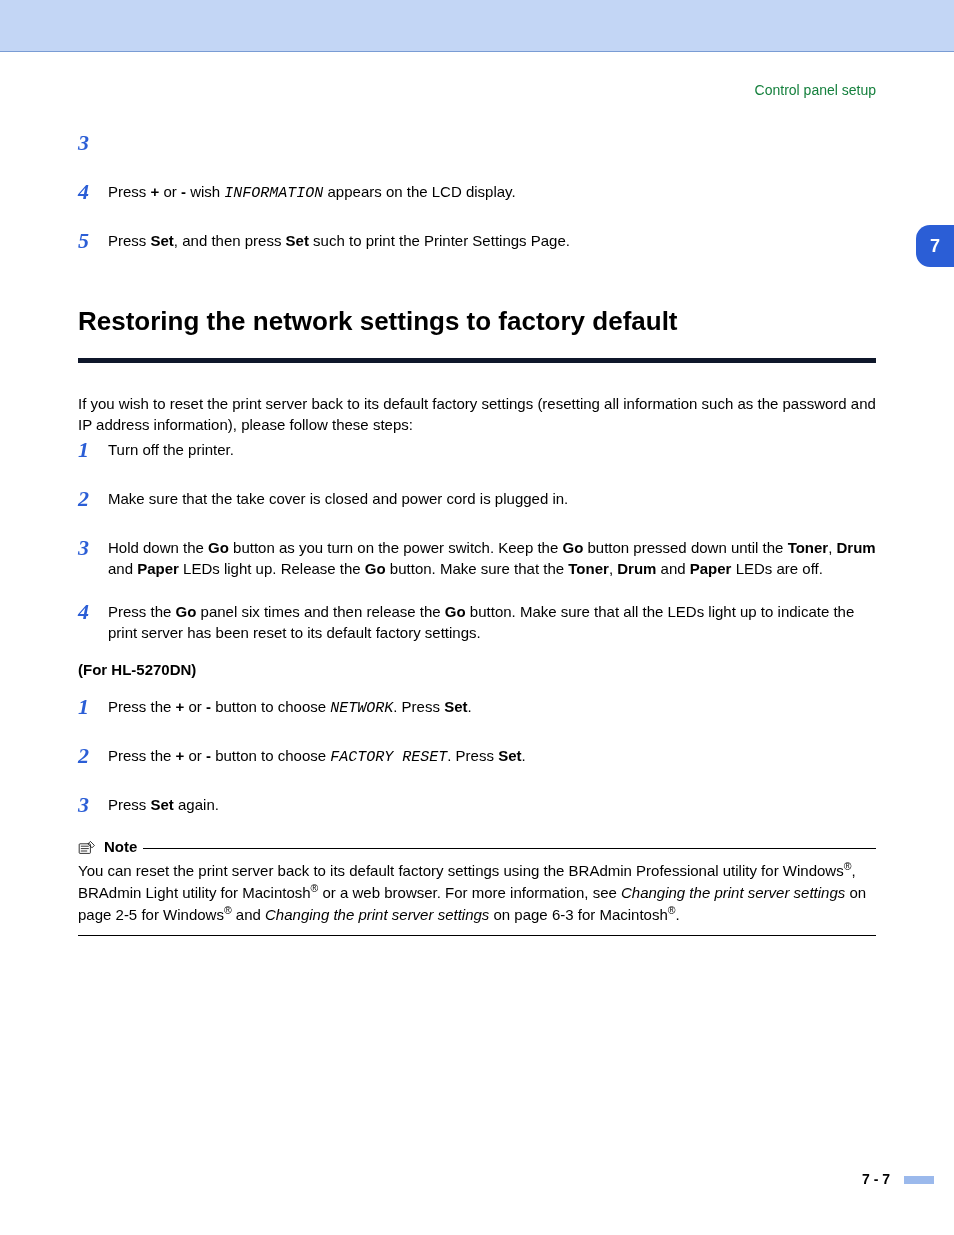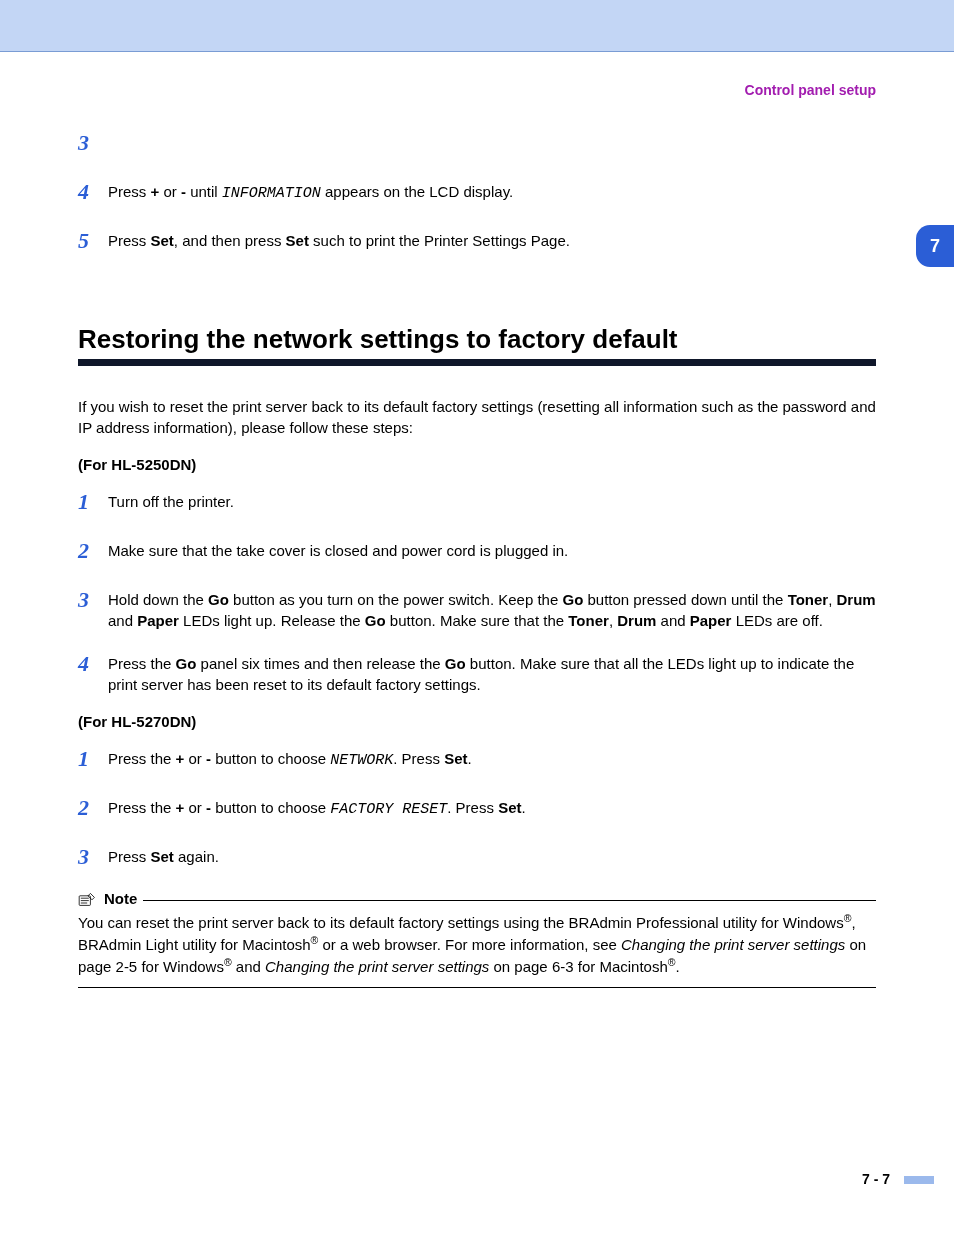--- a/index.html
+++ b/index.html
@@ -13,24 +13,23 @@
     position: relative;
   }
   .top-bar {
     background: #c3d6f5;
     height: 52px;
     width: 100%;
     border-bottom: 1px solid #7a9cd4;
   }
   .header-right {
     text-align: right;
-    color: #a21caf;
+    color: #15803d;
     font-size: 14px;
     padding: 30px 78px 0 0;
-    font-weight: bold;
   }
   .content {
     padding: 30px 78px 0 78px;
   }
   .chapter-tab {
     position: absolute;
     right: 0;
     top: 225px;
     width: 38px;
     height: 42px;
@@ -60,23 +59,23 @@
     color: #2b5ed6;
     width: 30px;
     flex-shrink: 0;
   }
   .step-text {
     padding-top: 4px;
   }
   h1 {
     font-size: 26px;
     font-weight: bold;
-    margin: 68px 0 30px 0;
-    border-bottom: 7px solid #0f172a;
-    padding-bottom: 4px;
+    margin: 50px 0 30px 0;
+    border-bottom: 5px solid #0f172a;
+    padding-bottom: 21px;
   }
   .intro { line-height: 1.4; }
   .subhead { font-weight: bold; margin: 18px 0 14px 0; }
   .mono { font-family: 'Courier New', monospace; font-style: italic; }
   .bold { font-weight: bold; }
   .note-box { border-bottom: 1px solid #000; padding-bottom: 10px;}
   .note-hdr {
     display: flex;
     align-items: center;
     gap: 6px;
@@ -128,33 +127,32 @@
 <div class="chapter-tab">7</div>
 
 <div class="content">
 
   <ol class="step-list">
       <li class="step-item">
         <span class="step-num">3</span>
       </li>
       <li class="step-item">
         <span class="step-num">4</span>
-        <span class="step-text"><span>Press </span><span class="bold">+</span><span> or </span><span class="bold">-</span><span> until </span><span class="mono">INFORMATION</span><span> appears on the LCD display.</span></span>
+        <span class="step-text"><span>Press </span><span class="bold">+</span><span> or </span><span class="bold">-</span><span> wish </span><span class="mono">INFORMATION</span><span> appears on the LCD display.</span></span>
       </li>
       <li class="step-item">
         <span class="step-num">5</span>
         <span class="step-text"><span>Press </span><span class="bold">Set</span><span>, and then press </span><span class="bold">Set</span><span> such to print the Printer Settings Page.</span></span>
       </li>
     </ol>
 
   <h1>Restoring the network settings to factory default</h1>
 
   <p class="intro">If you wish to reset the print server back to its default factory settings (resetting all information such as the password and IP address information), please follow these steps:</p>
 
-  <p class="subhead">(For HL-5250DN)</p>
   <ol class="step-list">
       <li class="step-item">
         <span class="step-num">1</span>
         <span class="step-text"><span>Turn off the printer.</span></span>
       </li>
       <li class="step-item">
         <span class="step-num">2</span>
         <span class="step-text"><span>Make sure that the take cover is closed and power cord is plugged in.</span></span>
       </li>
       <li class="step-item">

